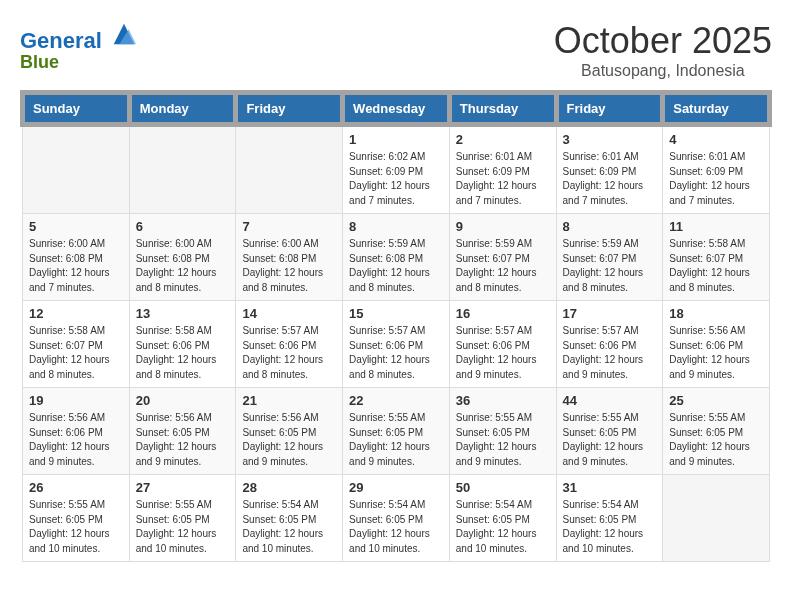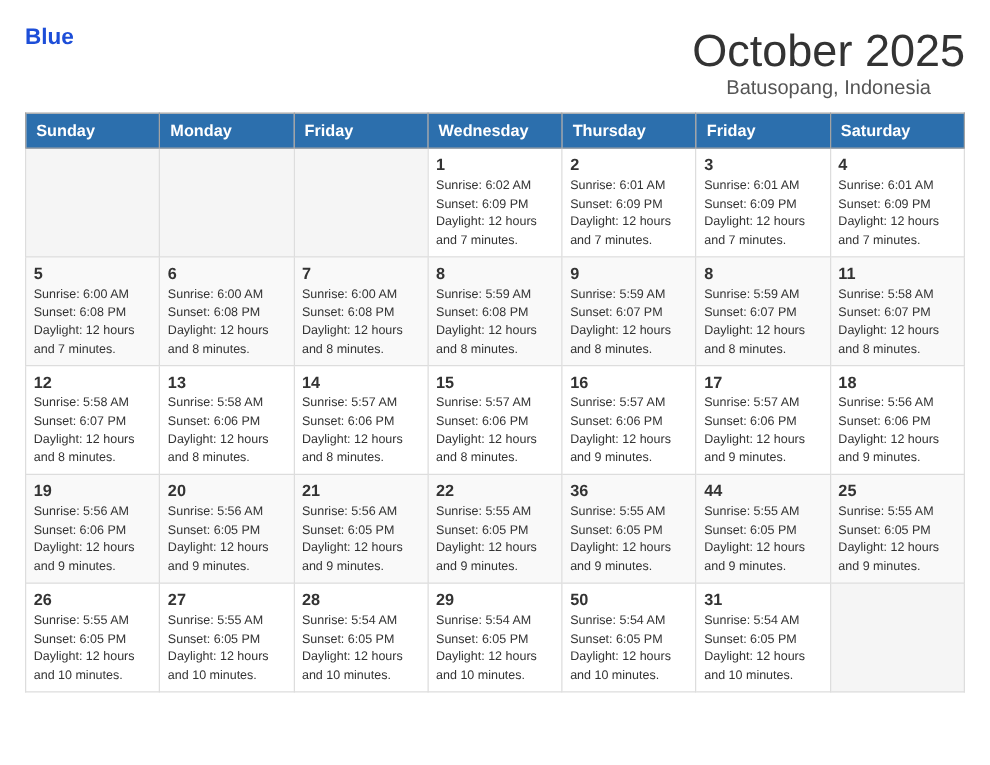--- a/index.html
+++ b/index.html
@@ -51,21 +51,21 @@
       width: 100%;
       border-collapse: collapse;
     }
     thead th {
       background-color: #2c6fad;
       color: #fff;
       text-align: left;
       padding: 6px 8px;
       font-size: 13px;
       font-weight: bold;
-      border: 1px solid #a3a3a3;
+      border: 5px solid #a3a3a3;
     }
     tbody td {
       vertical-align: top;
       padding: 5px 6px;
       font-size: 10.5px;
       color: #333;
       border: 1px solid #ddd;
       width: calc(100% / 7);
       min-height: 80px;
       background: #fff;
@@ -87,21 +87,30 @@
     td.empty {
       background: #f5f5f5;
     }
   </style>
 </head>
 <body>
 
 <div class="header">
   <div class="logo">
     <div>
-      <div class="logo-text" style="color:#1d4ed8;font-size:18px;">Blue</div>
+      <div style="display:flex;align-items:center;">
+        <span class="logo-text">
+          <span>General</span>
+          <svg class="logo-icon" viewBox="0 0 30 30" xmlns="http://www.w3.org/2000/svg">
+            <polygon points="4,26 15,4 26,26" fill="#1a6bb5"></polygon>
+            <polygon points="10,26 20,10 28,26" fill="#5ba4e0" opacity="0.7"></polygon>
+          </svg>
+        </span>
+      </div>
+      <div class="logo-text" style="color:#4d7c0f;font-size:18px;">Blue</div>
     </div>
   </div>
   <div class="title-block">
     <div class="month-title">October 2025</div>
     <div class="location">Batusopang, Indonesia</div>
   </div>
 </div>
 
 <table>
   <thead>

